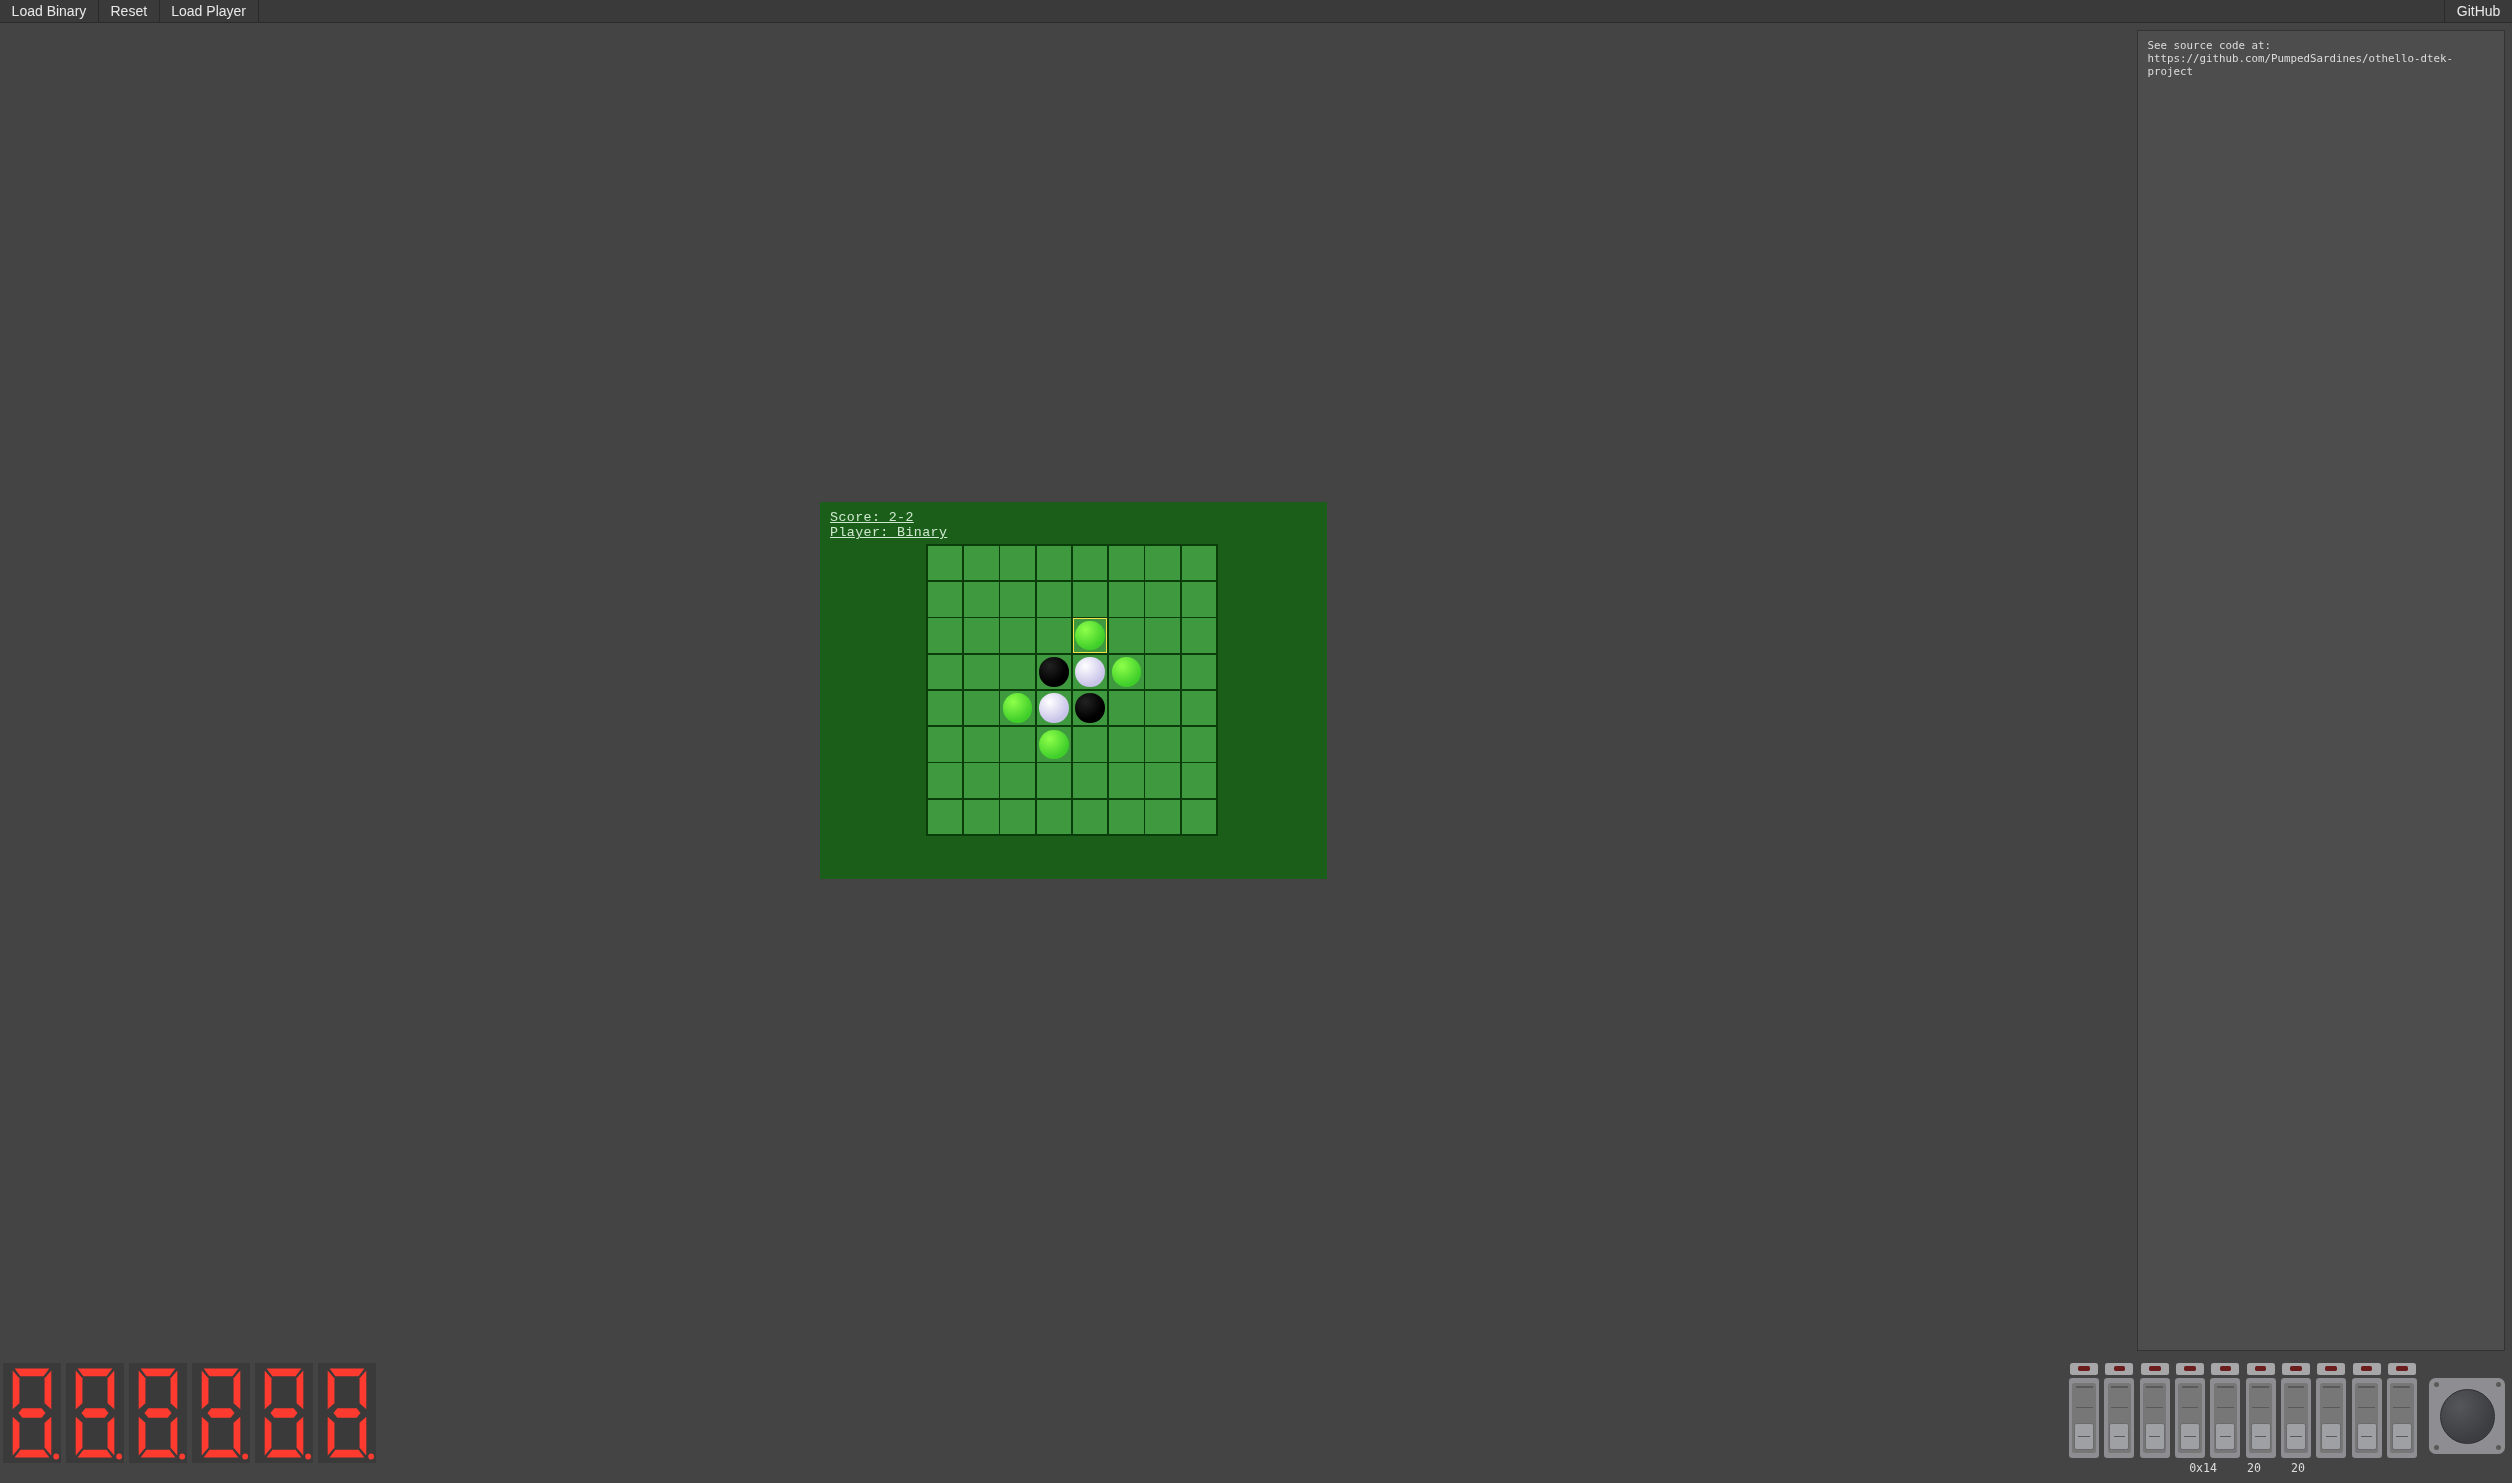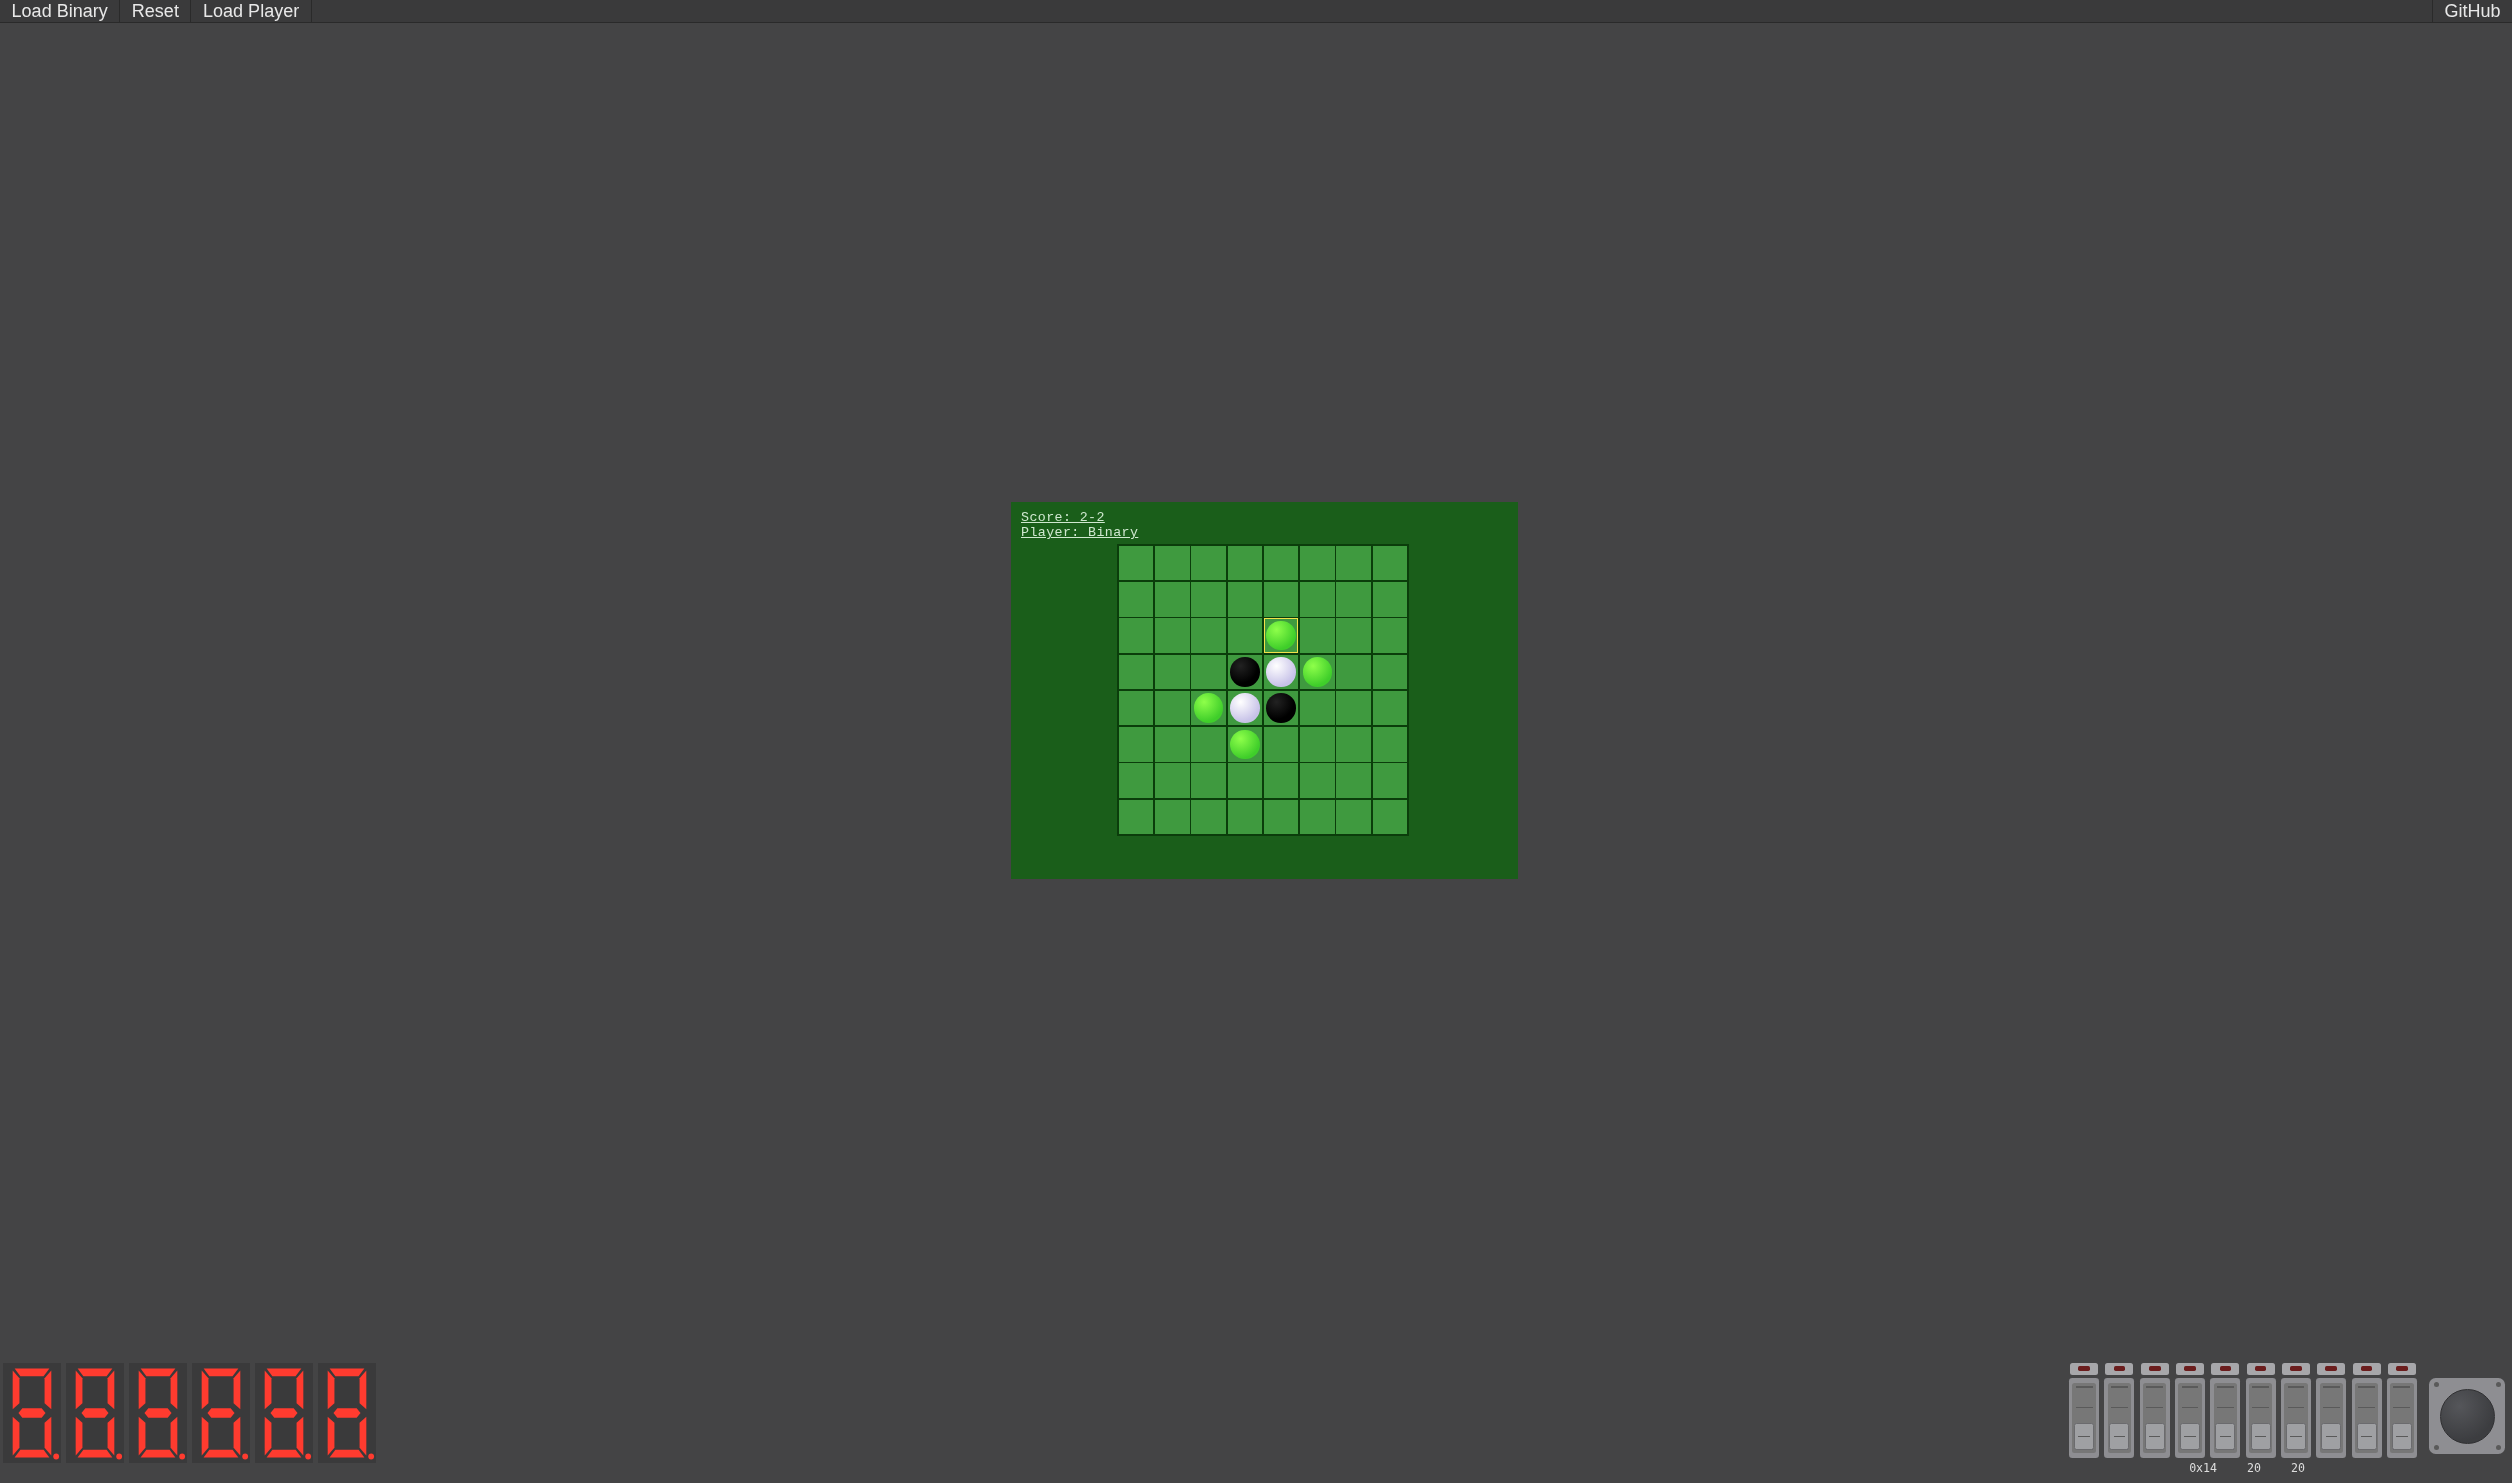--- a/index.html
+++ b/index.html
@@ -11,21 +11,21 @@
     overflow: hidden;
   }
   
   .menubar {
     position: absolute; top: 0; left: 0; right: 0;
     height: 23px;
     background: #3a3a3b;
     border-bottom: 0.8px solid #2a2a2a;
     display: flex;
     align-items: stretch;
-    font-size: 18px;
+    font-size: 14px;
     text-align: center;
   }
   .menubar .btn {
     padding: 0 11.6px;
     display: flex; align-items: center;
     border-right: 0.8px solid #2a2a2a;
     background: #3a3a3b;
     cursor: pointer;
   }
   .menubar .spacer { flex: 1; }
@@ -312,20 +312,23 @@
             <div class="cell"></div>
             <div class="cell"></div>
             <div class="cell"></div>
             <div class="cell"></div>
             <div class="cell"></div>
             <div class="cell"></div>
             <div class="cell"></div>
           </div>
       </div>
     </div>
+  </div>
+  <div class="console-area">
+    <div class="console">See source code at: https://github.com/PumpedSardines/othello-dtek-project</div>
   </div>
 </div>
 
 <div class="bottom">
   <div class="seg-row" id="seg-row">
       <div class="seg">
 <svg viewBox="0 0 60 100">
   <polygon class="seg-path " points="12,4 48,4 42,12 18,12"></polygon>
   <polygon class="seg-path " points="50,6 50,46 43,40 43,14"></polygon>
   <polygon class="seg-path " points="50,54 50,94 43,86 43,60"></polygon>

